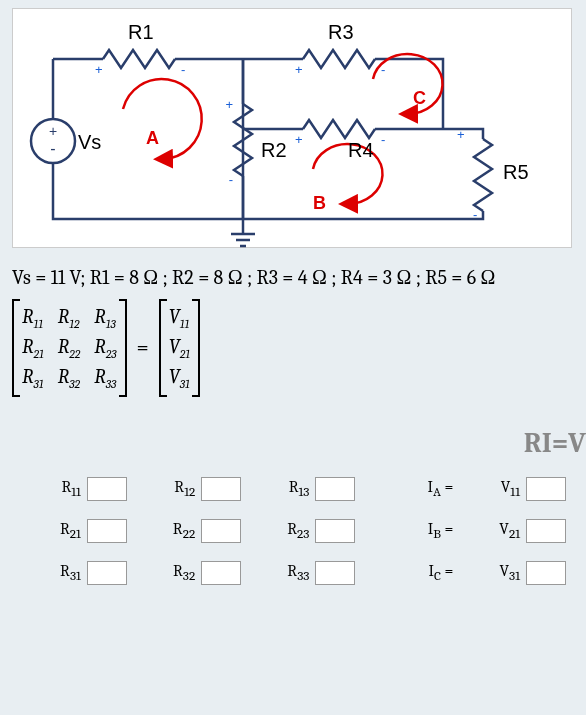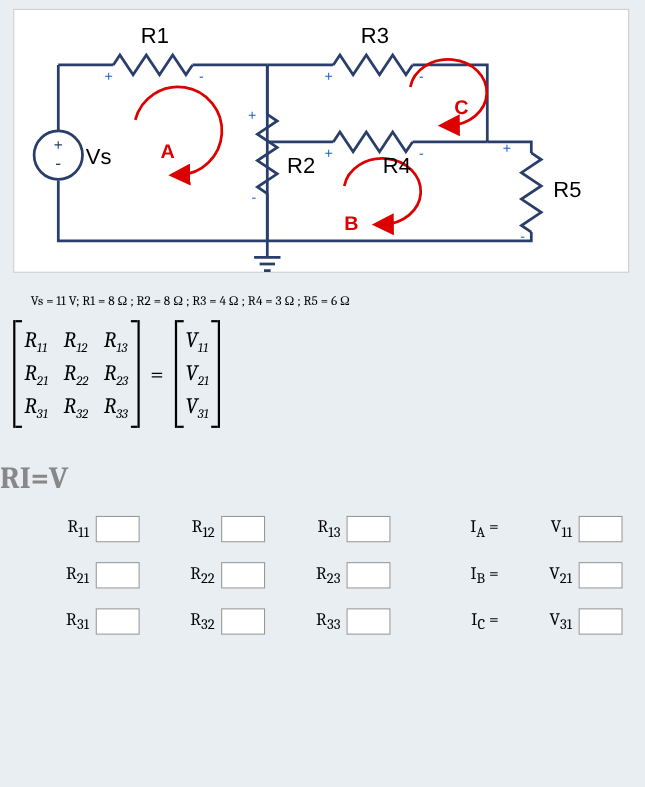--- a/index.html
+++ b/index.html
@@ -14,23 +14,23 @@
   }
   .circuit-panel {
     margin: 8px 12px 0 12px;
     background: #fff;
     border: 1px solid #ccc;
     width: 560px;
     height: 240px;
     position: relative;
   }
   .params {
-    margin: 18px 12px 0 28px;
+    margin: 18px 12px 0 12px;
     font-family: Cambria, "Times New Roman", serif;
-    font-size: 12px;
+    font-size: 20px;
     color: #000;
   }
   .matrix-eq {
     margin: 10px 12px 0 12px;
     font-family: Cambria, "Times New Roman", serif;
     font-size: 20px;
     display: flex;
     align-items: center;
     gap: 10px;
   }
@@ -51,21 +51,21 @@
   .bracket::before { top: 0; left: 0; box-shadow: calc(100%*0) 0 #000; }
   .bracket::after { bottom: 0; left: 0; }
   .bracket .tr { position:absolute; top:0; right:0; width:6px; height:2px; background:#000;}
   .bracket .br { position:absolute; bottom:0; right:0; width:6px; height:2px; background:#000;}
   .mat3 { display: grid; grid-template-columns: repeat(3, auto); gap: 4px 14px; }
   .mat1 { display: grid; grid-template-columns: auto; gap: 4px 0; }
   .mat3 span, .mat1 span { font-style: italic; }
   .sub { font-size: 12px; vertical-align: sub; font-style: normal;}
   .eq-sign { font-size: 22px; }
   .section-title {
-    text-align: left;
+    text-align: right;
     font-family: Cambria, serif;
     font-size: 28px;
     color: #888;
     font-weight: bold;
     margin-top: 30px;
   }
   .inputs-grid {
     margin: 18px 20px 0 20px;
     display: grid;
     grid-template-columns: auto 40px auto 40px auto 40px 20px auto auto 40px;

